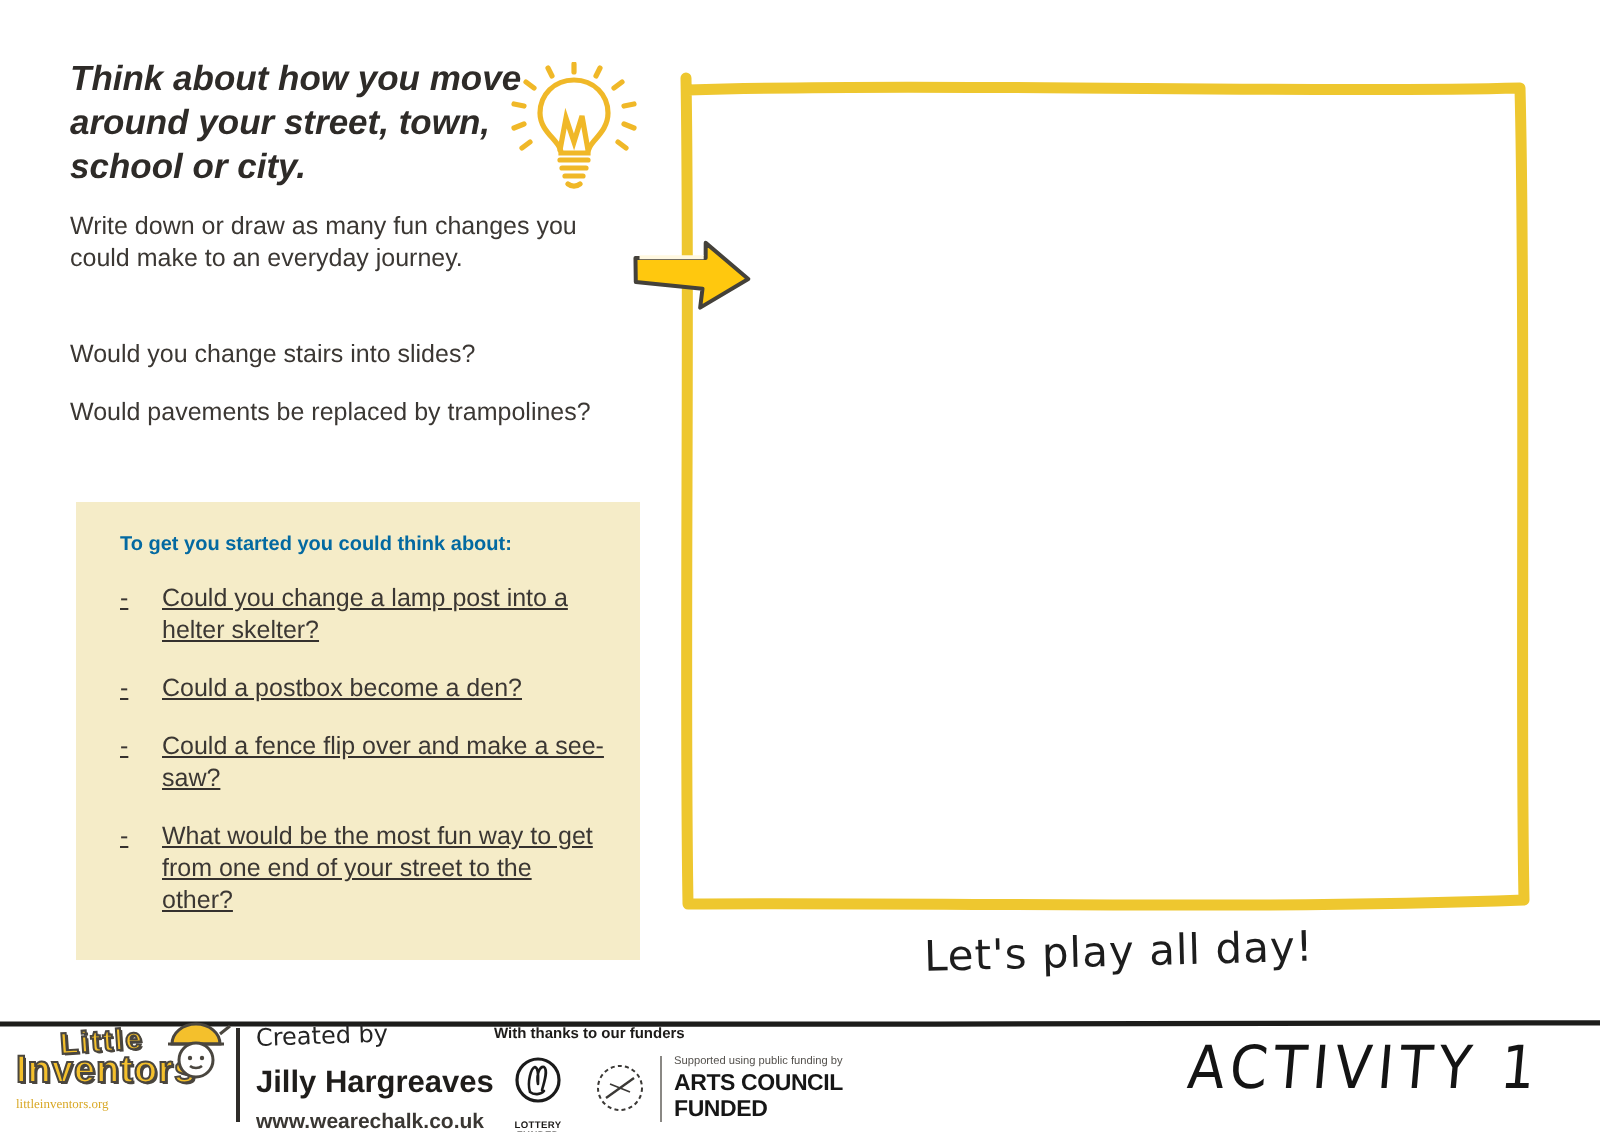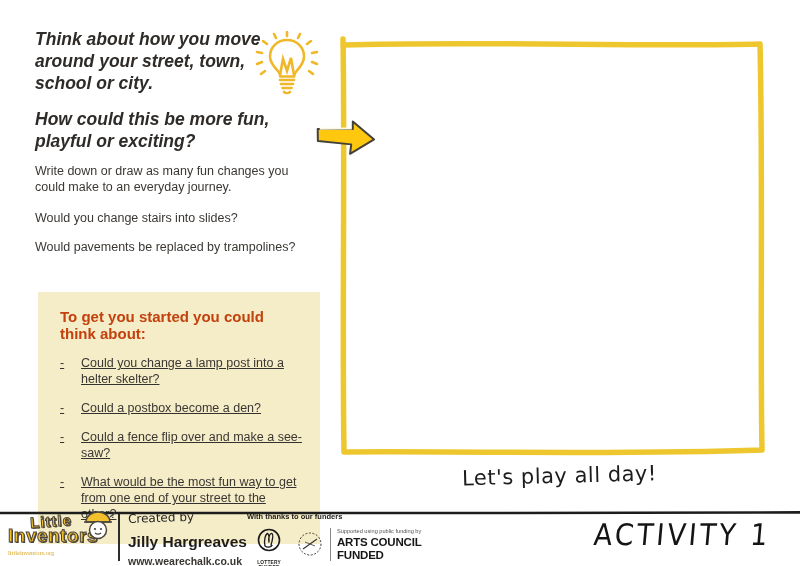--- a/index.html
+++ b/index.html
@@ -6,27 +6,27 @@
   body{
     width:800px;height:566px;position:relative;background:#ffffff;
     font-family:"Liberation Sans",sans-serif;color:#35312e;overflow:hidden;
   }
   
   .left-col{position:absolute;left:35px;top:28px;width:292px;}
   .h1,.h2{font-size:17.5px;line-height:22px;font-weight:bold;color:#2e2b28;width:252px;margin:0;font-style:italic;}
   .h2{margin-top:14px;}
   .body-p{font-size:12.5px;line-height:16px;color:#3b3733;width:285px;margin:0;}
   .p-intro{margin-top:11px;}
-  .p-q1{margin-top:15px;}
+  .p-q1{margin-top:32px;}
   .p-q2{margin-top:13px;}
   .tip-box{
     margin-top:37px;margin-left:3px;width:282px;box-sizing:border-box;
     background:#f5ecc8;padding:16px 18px 22px 22px;
   }
-  .tip-title{font-size:15px;font-weight:bold;color:#c2410c;}
+  .tip-title{font-size:10px;font-weight:bold;color:#0369a1;}
   .tip-items{margin-top:5px;text-decoration:underline;}
   .tip-item{display:flex;margin-top:13px;font-size:12.5px;line-height:16px;color:#3b3733;}
   .tip-item::before{content:"-";flex:0 0 21px;}
   .tip-item span{width:230px;}
   
   .lightbulb{position:absolute;left:251px;top:31px;}
   
   .arrow{position:absolute;left:315px;top:116px;z-index:3;transform:rotate(4deg);}
   
   .draw-box{position:absolute;left:330px;top:32px;z-index:2;}
@@ -65,21 +65,20 @@
     position:absolute;right:30px;top:10px;
     font-family:"DejaVu Sans",sans-serif;font-size:27px;color:#141414;
     transform:skewX(-5deg) scaleY(1.1);letter-spacing:3px;
   }
 </style>
 </head>
 <body>
 
 <div class="left-col">
   <div class="h1">Think about how you move around your street, town, school or city.</div>
-  <div class="h2">How could this be more fun, playful or exciting?</div>
   <p class="body-p p-intro">Write down or draw as many fun changes you could make to an everyday journey.</p>
   <p class="body-p p-q1">Would you change stairs into slides?</p>
   <p class="body-p p-q2">Would pavements be replaced by trampolines?</p>
 
   <div class="tip-box">
     <div class="tip-title">To get you started you could think about:</div>
     <div class="tip-items">
       <div class="tip-item">
           <span>Could you change a lamp post into a helter skelter?</span>
         </div>

